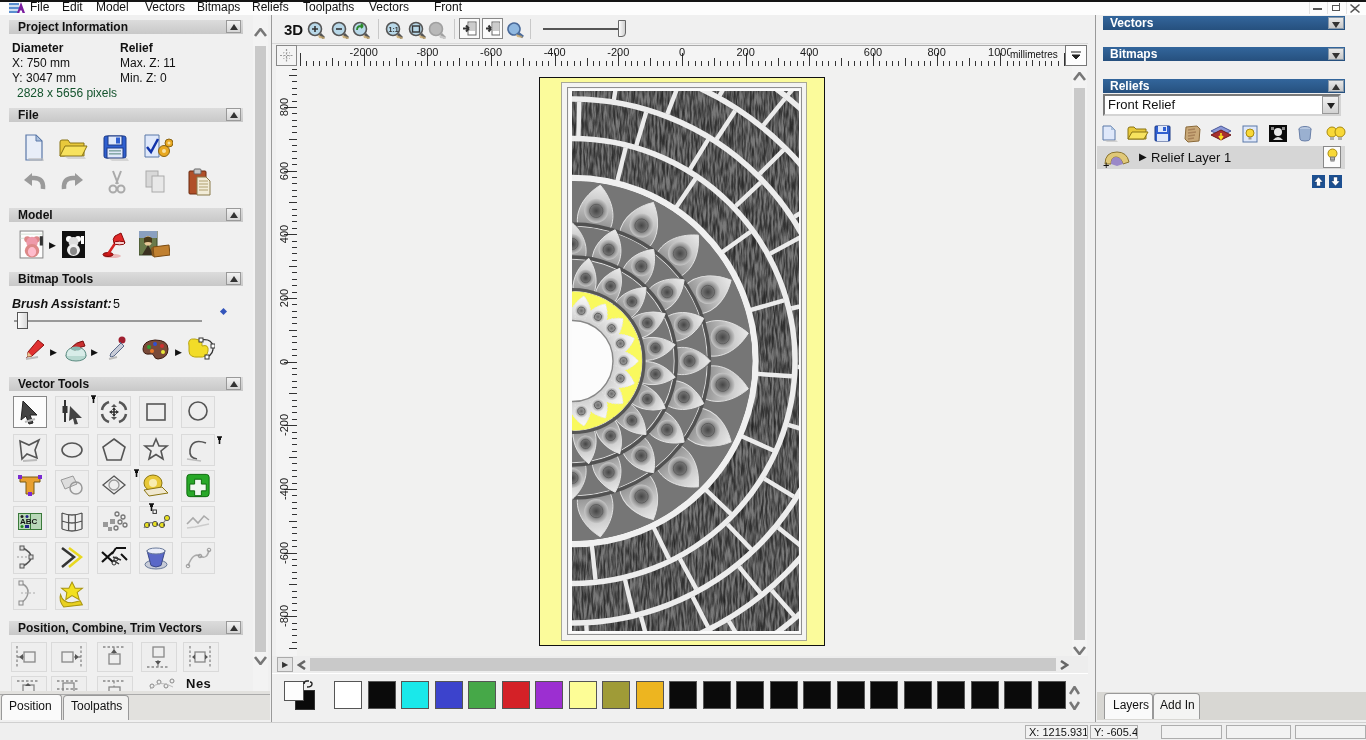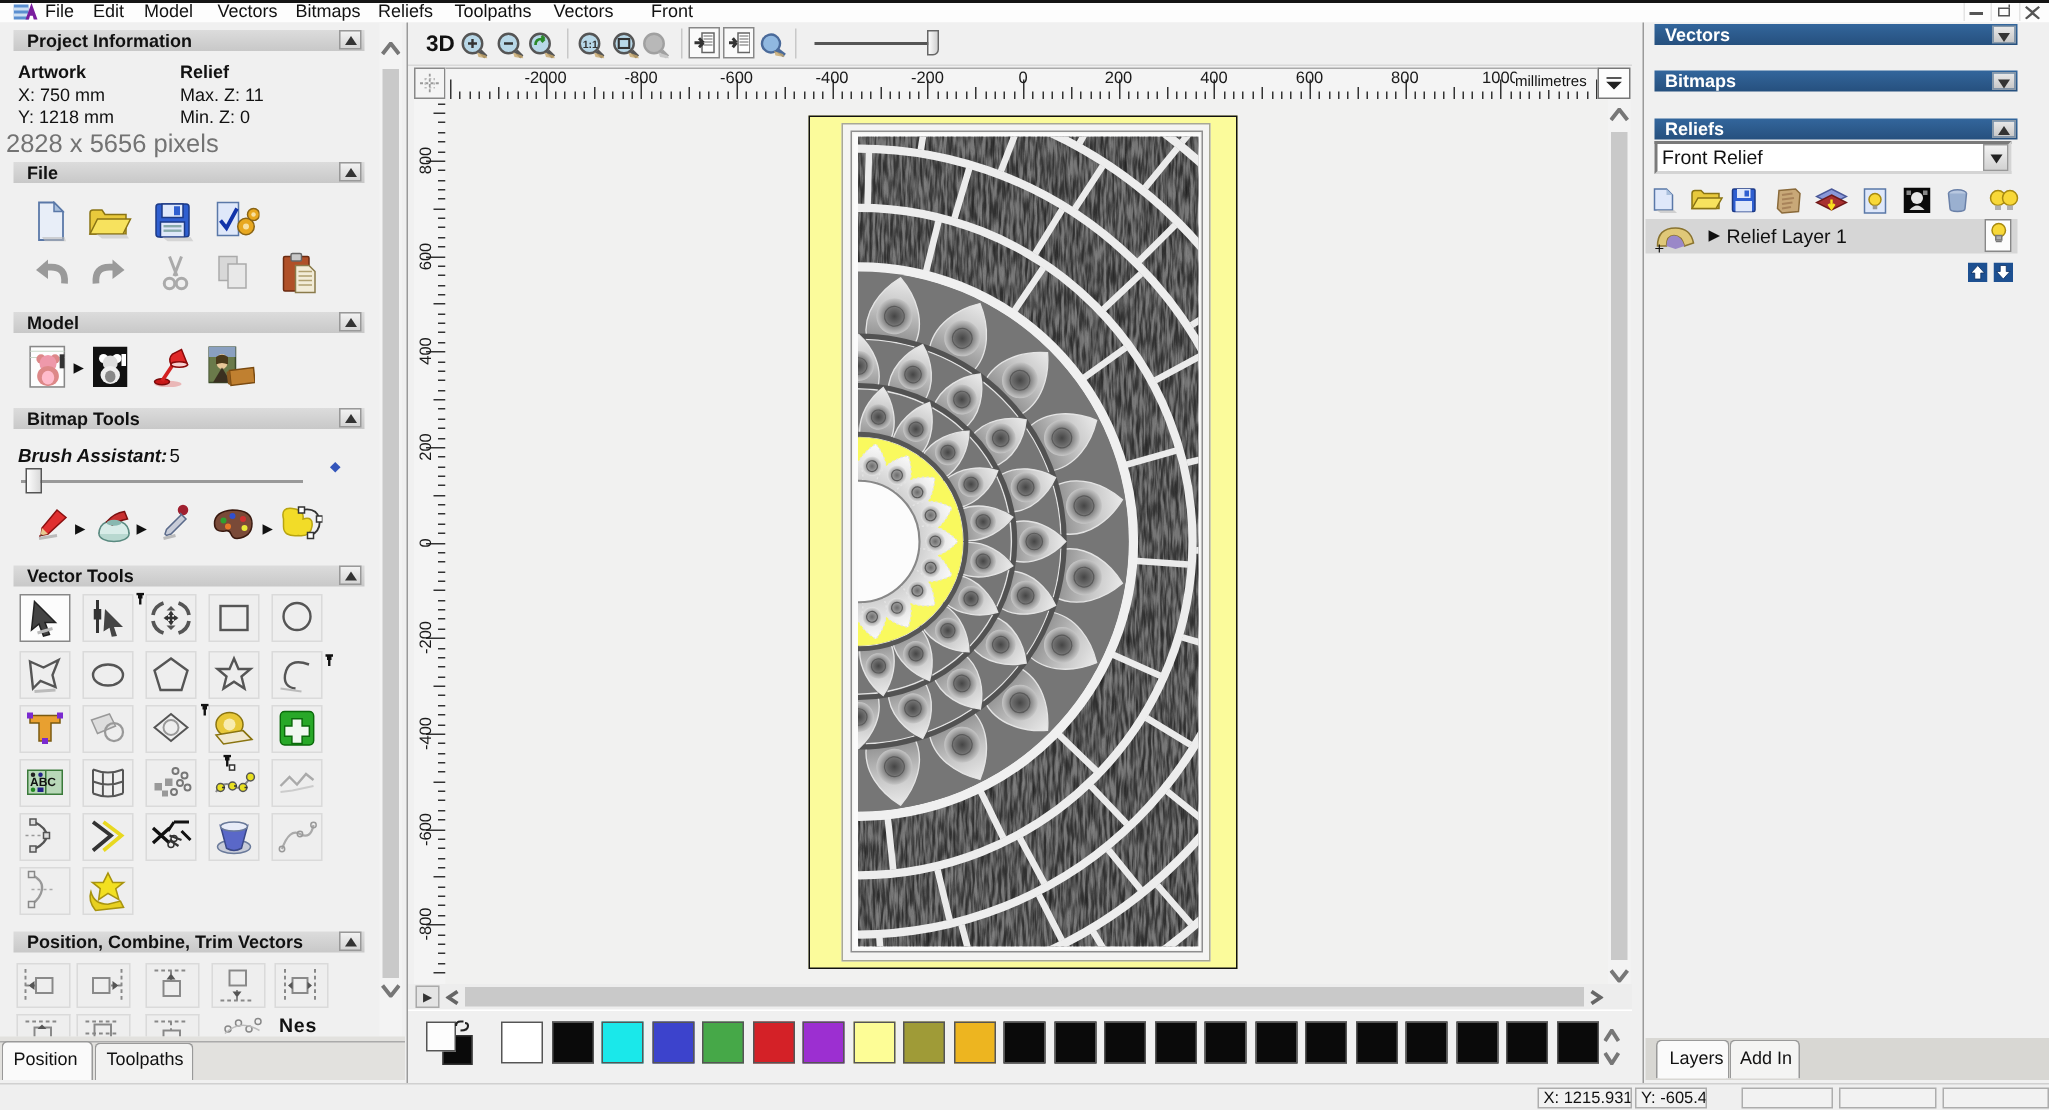--- a/index.html
+++ b/index.html
@@ -562,27 +562,27 @@
 <svg style="left:1069px;top:686px" width="11" height="9" viewBox="0 0 11 9">
     <path d="M1 8 L5.5 1 L10 8" fill="none" stroke="#777" stroke-width="2.6"></path>
   </svg>
 <svg style="left:1069px;top:701px" width="11" height="9" viewBox="0 0 11 9">
     <path d="M1 1 L5.5 8 L10 1" fill="none" stroke="#777" stroke-width="2.6"></path>
   </svg>
 <div class="abs" style="left:0;top:15px;width:270px;height:676px;background:#f0f0f0"></div>
 <div class="hdrL" style="top:20px">Project Information<span class="btn">
       <span class="triu"></span>
     </span></div>
-<div class="abs" style="left:12px;top:41px;font-size:12px;font-weight:bold;color:#111">Artwork</div>
+<div class="abs" style="left:12px;top:41px;font-size:12px;font-weight:bold;color:#111">Diameter</div>
 <div class="abs" style="left:120px;top:41px;font-size:12px;font-weight:bold;color:#111">Relief</div>
 <div class="abs" style="left:12px;top:56px;font-size:12px;color:#111">X: 750 mm</div>
 <div class="abs" style="left:120px;top:56px;font-size:12px;color:#111">Max. Z: 11</div>
-<div class="abs" style="left:12px;top:71px;font-size:12px;color:#111">Y: 1218 mm</div>
+<div class="abs" style="left:12px;top:71px;font-size:12px;color:#111">Y: 3047 mm</div>
 <div class="abs" style="left:120px;top:71px;font-size:12px;color:#111">Min. Z: 0</div>
-<div class="abs" style="left:4px;top:86px;font-size:17px;color:#737373">2828 x 5656 pixels</div>
+<div class="abs" style="left:17px;top:86px;font-size:12px;color:#14532d">2828 x 5656 pixels</div>
 <div class="hdrL" style="top:108px">File<span class="btn">
       <span class="triu"></span>
     </span></div>
 <svg style="left:23px;top:134px" width="22" height="27" viewBox="0 0 22 27">
     <path d="M3 1 L13 1 L19 7 L19 26 L3 26Z" fill="#e8eef8" stroke="#5a78a8" stroke-width="1.2"></path>
 <path d="M13 1 L13 7 L19 7Z" fill="#aac0dd" stroke="#5a78a8"></path>
 <path d="M5 24 L20 24 L21 27 L7 27Z" fill="#b9b9b9" opacity="0.6"></path>
   </svg>
 <svg style="left:58px;top:136px" width="30" height="24" viewBox="0 0 30 24">
     <path d="M2 20 L2 6 Q2 4 4 4 L10 4 L12 7 L26 7 L26 20Z" fill="#e8c93c" stroke="#8a7414"></path>

